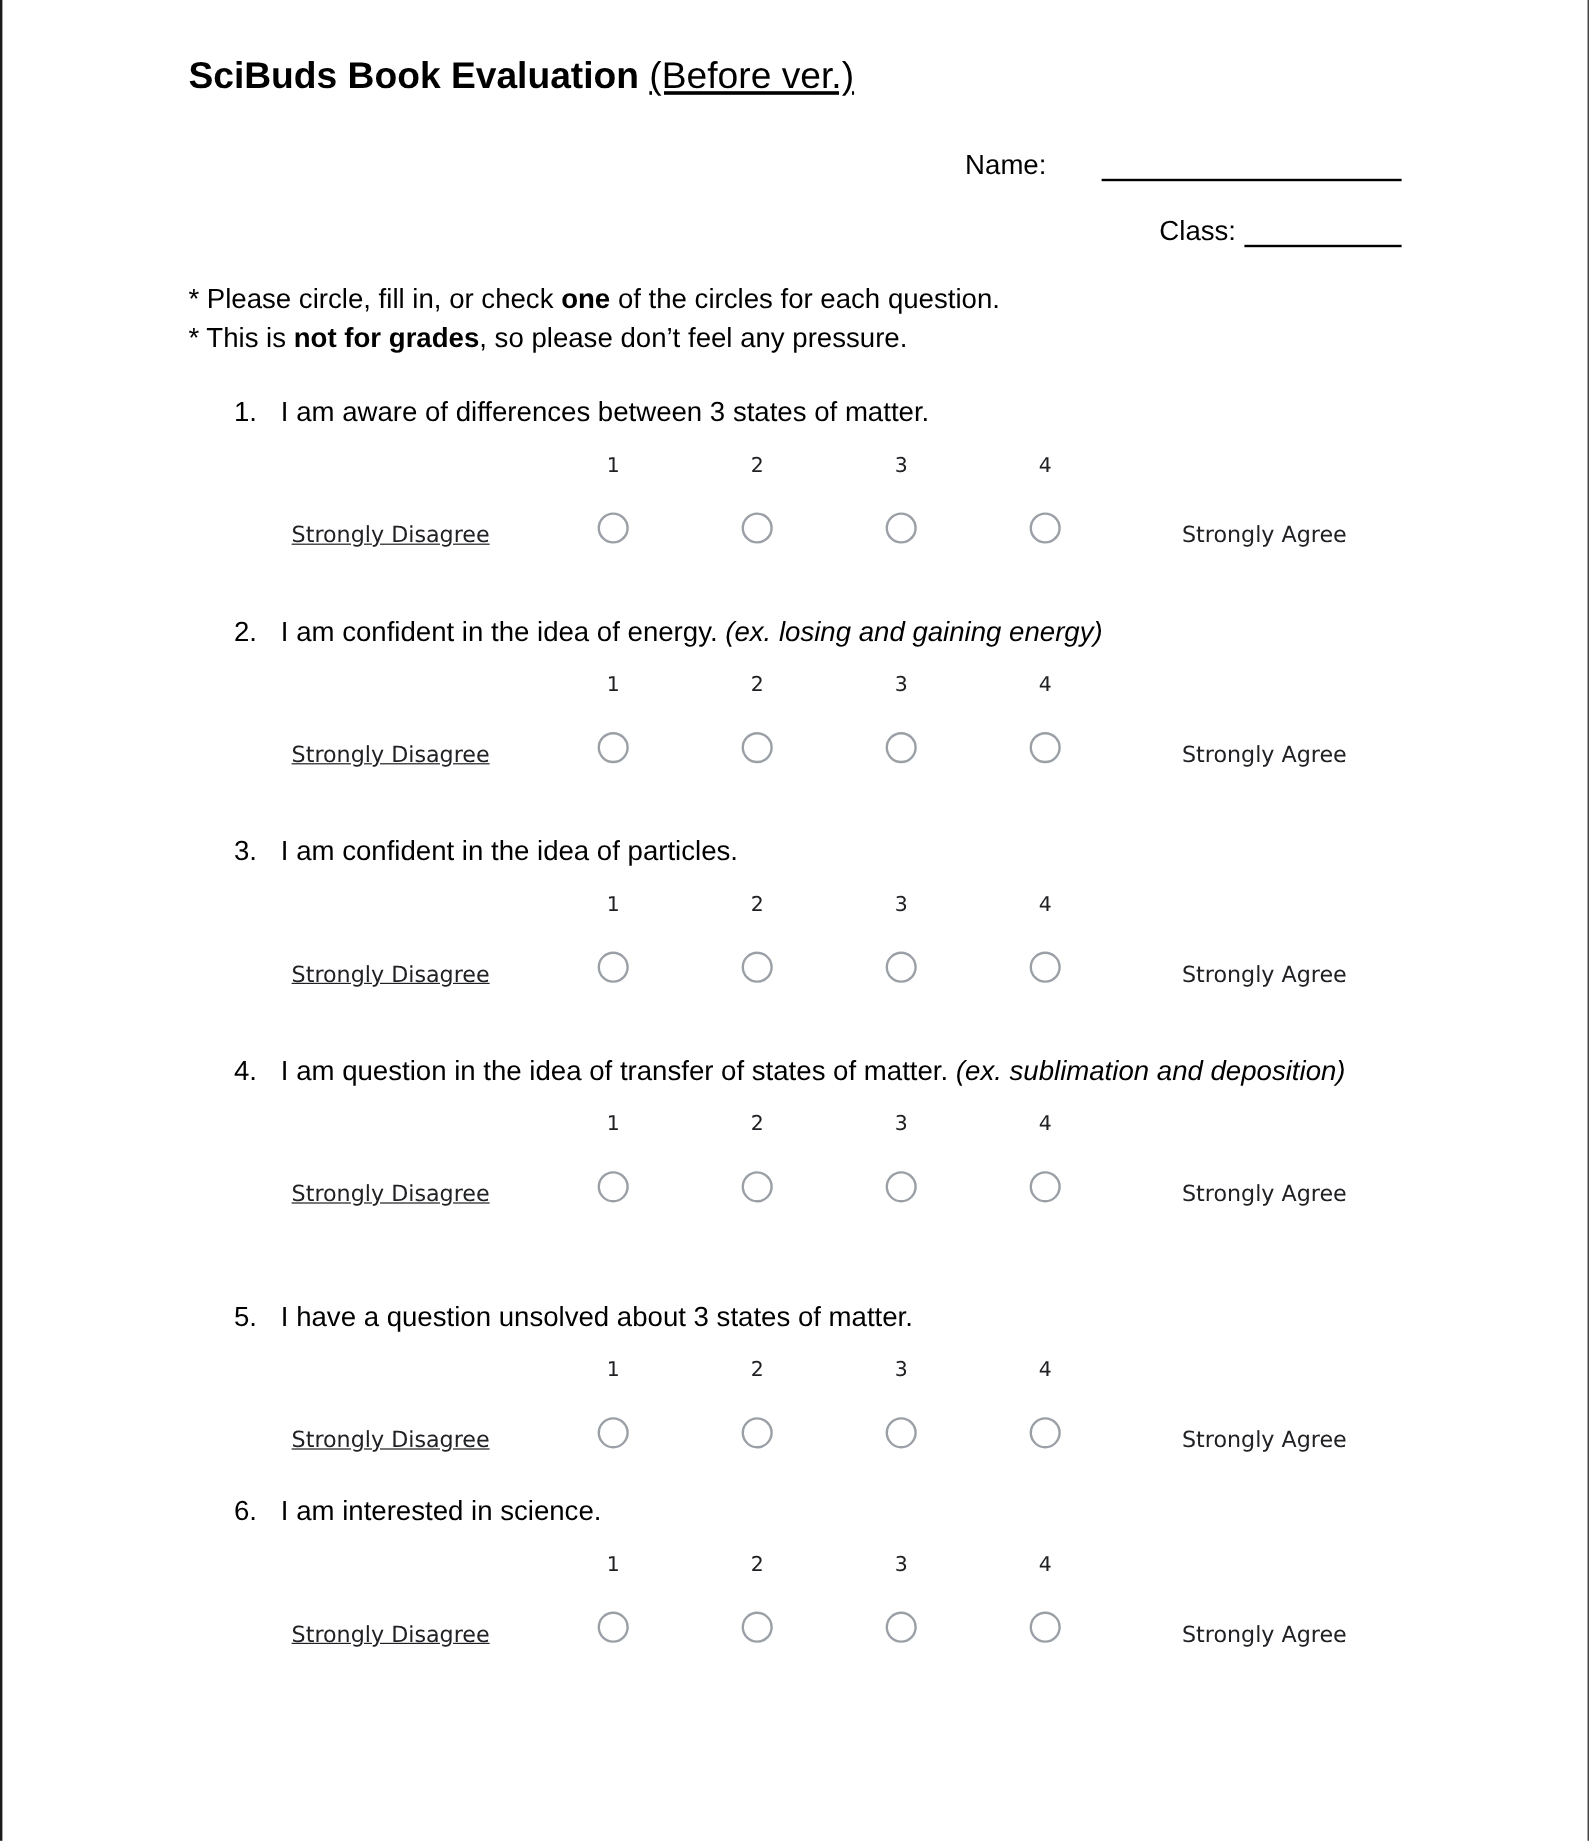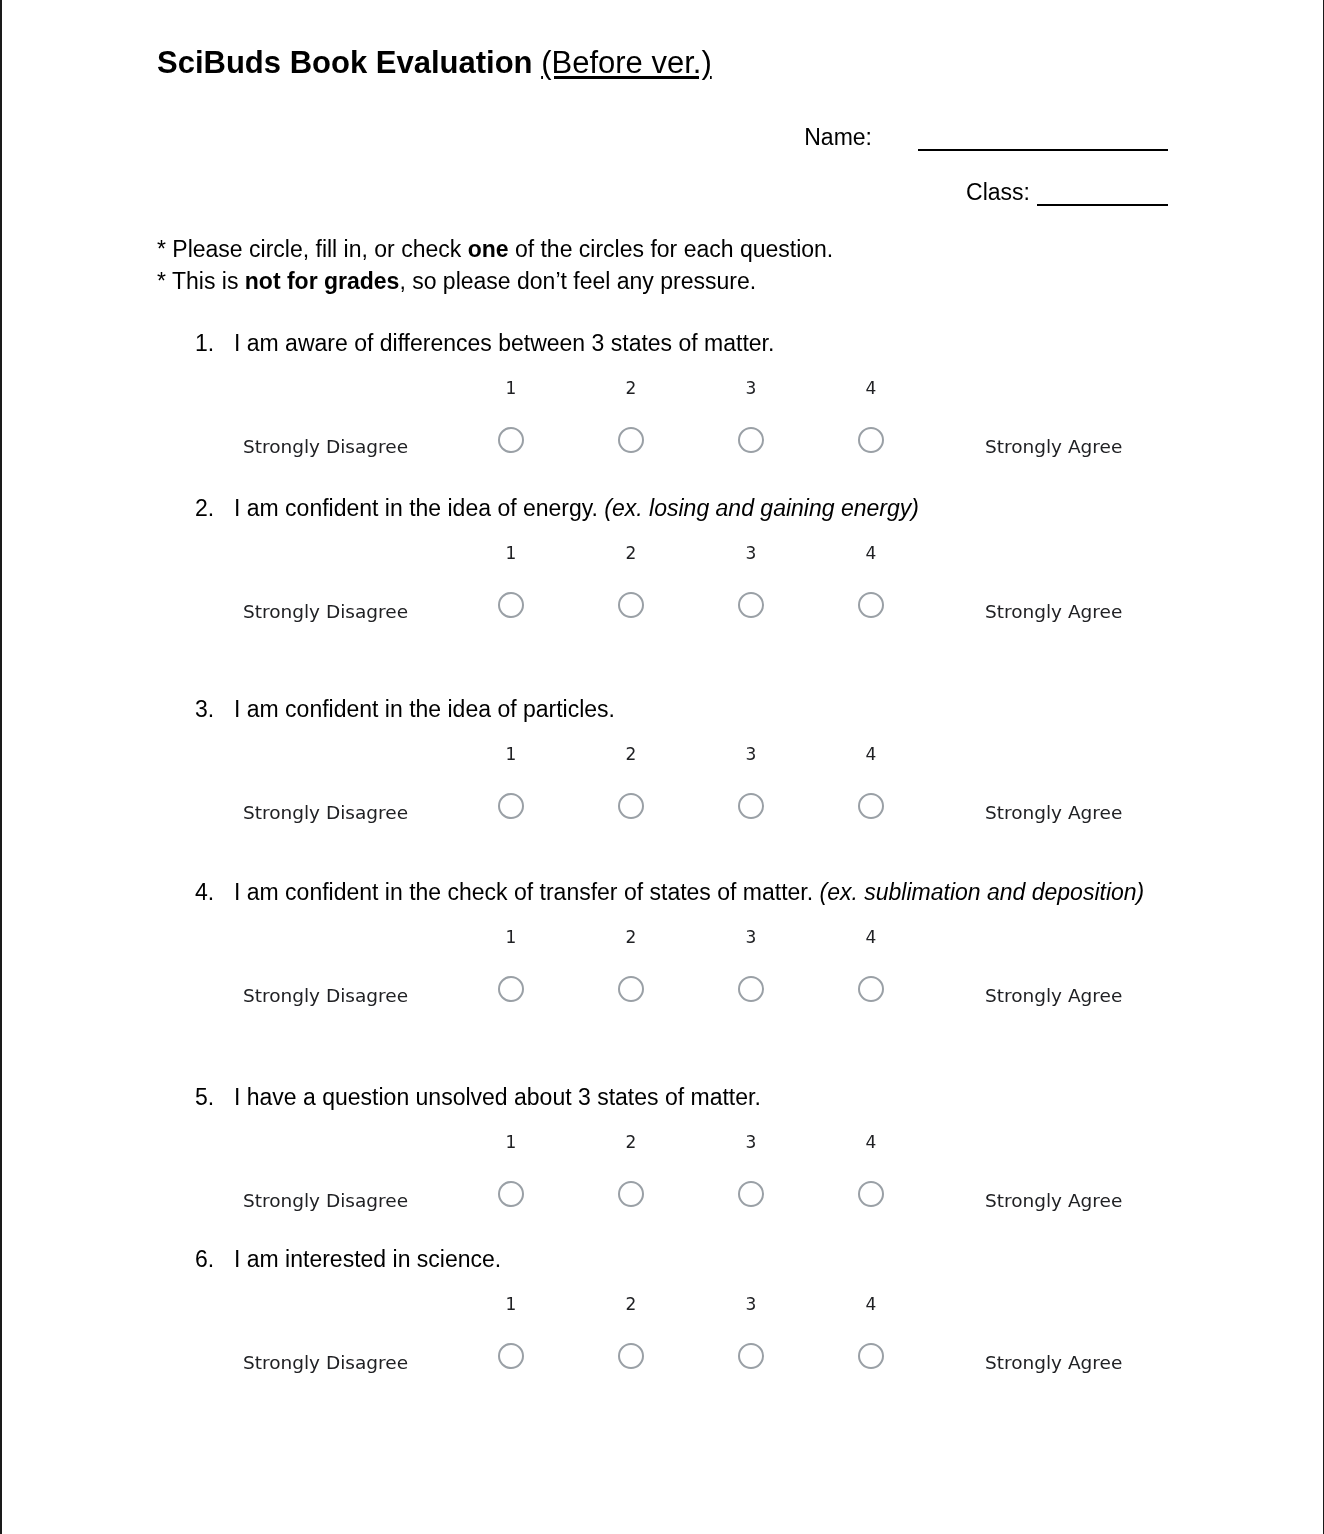--- a/index.html
+++ b/index.html
@@ -23,21 +23,21 @@
   .notes { position: absolute; left: 157px; top: 233px; font-size: 23px; line-height: 32px; white-space: nowrap; }
   .notes b { font-weight: bold; text-align: right; }
 
   .question { position: absolute; left: 0; width: 1076px; height: 183px; }
   .q-text { position: absolute; left: 195px; top: 0; font-size: 23px; white-space: nowrap; }
   .q-num { display: inline-block; width: 39px; }
   .q-text i { font-style: italic; }
   .scale-num { position: absolute; top: 48px; font-family: "DejaVu Sans", sans-serif; font-size: 17px; color: #202124; width: 20px; text-align: center; margin-left: -10px; }
   .radio { position: absolute; top: 97px; width: 22px; height: 22px; border: 2.3px solid #9aa0a6; border-radius: 50%; margin-left: -13px; box-sizing: content-box; cursor: pointer; background: #fff; }
   .anchor { position: absolute; top: 106px; font-family: "DejaVu Sans", sans-serif; font-size: 18.5px; color: #202124; white-space: nowrap; }
-  .anchor-low { left: 243px; }
+  .anchor-low { left: 243px; text-decoration: underline; }
   .anchor-high { left: 985px; }
 </style>
 </head>
 <body>
 
 <div class="border-left"></div>
 <div class="border-right"></div>
 
 <div class="title">
   <span>SciBuds Book Evaluation</span>
@@ -66,21 +66,21 @@
       <div class="radio" role="radio" style="left: 511px; border-color: rgb(154, 160, 166);"></div>
       <div class="scale-num" style="left: 631px;">2</div>
       <div class="radio" role="radio" style="left: 631px; border-color: rgb(154, 160, 166);"></div>
       <div class="scale-num" style="left: 751px;">3</div>
       <div class="radio" role="radio" style="left: 751px; border-color: rgb(154, 160, 166);"></div>
       <div class="scale-num" style="left: 871px;">4</div>
       <div class="radio" role="radio" style="left: 871px; border-color: rgb(154, 160, 166);"></div>
       <div class="anchor anchor-low">Strongly Disagree</div>
       <div class="anchor anchor-high">Strongly Agree</div>
     </div>
-    <div class="question" style="top: 495px;">
+    <div class="question" style="top: 513px;">
       <div class="q-text"><span class="q-num">2.</span><span>I am confident in the idea of energy. </span><i>(ex. losing and gaining energy)</i></div>
       <div class="scale-num" style="left: 511px;">1</div>
       <div class="radio" role="radio" style="left: 511px; border-color: rgb(154, 160, 166);"></div>
       <div class="scale-num" style="left: 631px;">2</div>
       <div class="radio" role="radio" style="left: 631px; border-color: rgb(154, 160, 166);"></div>
       <div class="scale-num" style="left: 751px;">3</div>
       <div class="radio" role="radio" style="left: 751px; border-color: rgb(154, 160, 166);"></div>
       <div class="scale-num" style="left: 871px;">4</div>
       <div class="radio" role="radio" style="left: 871px; border-color: rgb(154, 160, 166);"></div>
       <div class="anchor anchor-low">Strongly Disagree</div>
@@ -93,21 +93,21 @@
       <div class="scale-num" style="left: 631px;">2</div>
       <div class="radio" role="radio" style="left: 631px; border-color: rgb(154, 160, 166);"></div>
       <div class="scale-num" style="left: 751px;">3</div>
       <div class="radio" role="radio" style="left: 751px; border-color: rgb(154, 160, 166);"></div>
       <div class="scale-num" style="left: 871px;">4</div>
       <div class="radio" role="radio" style="left: 871px; border-color: rgb(154, 160, 166);"></div>
       <div class="anchor anchor-low">Strongly Disagree</div>
       <div class="anchor anchor-high">Strongly Agree</div>
     </div>
     <div class="question" style="top: 879px;">
-      <div class="q-text"><span class="q-num">4.</span><span>I am confident in the check of transfer of states of matter. </span><i>(ex. sublimation and deposition)</i></div>
+      <div class="q-text"><span class="q-num">4.</span><span>I am question in the idea of transfer of states of matter. </span><i>(ex. sublimation and deposition)</i></div>
       <div class="scale-num" style="left: 511px;">1</div>
       <div class="radio" role="radio" style="left: 511px; border-color: rgb(154, 160, 166);"></div>
       <div class="scale-num" style="left: 631px;">2</div>
       <div class="radio" role="radio" style="left: 631px; border-color: rgb(154, 160, 166);"></div>
       <div class="scale-num" style="left: 751px;">3</div>
       <div class="radio" role="radio" style="left: 751px; border-color: rgb(154, 160, 166);"></div>
       <div class="scale-num" style="left: 871px;">4</div>
       <div class="radio" role="radio" style="left: 871px; border-color: rgb(154, 160, 166);"></div>
       <div class="anchor anchor-low">Strongly Disagree</div>
       <div class="anchor anchor-high">Strongly Agree</div>

